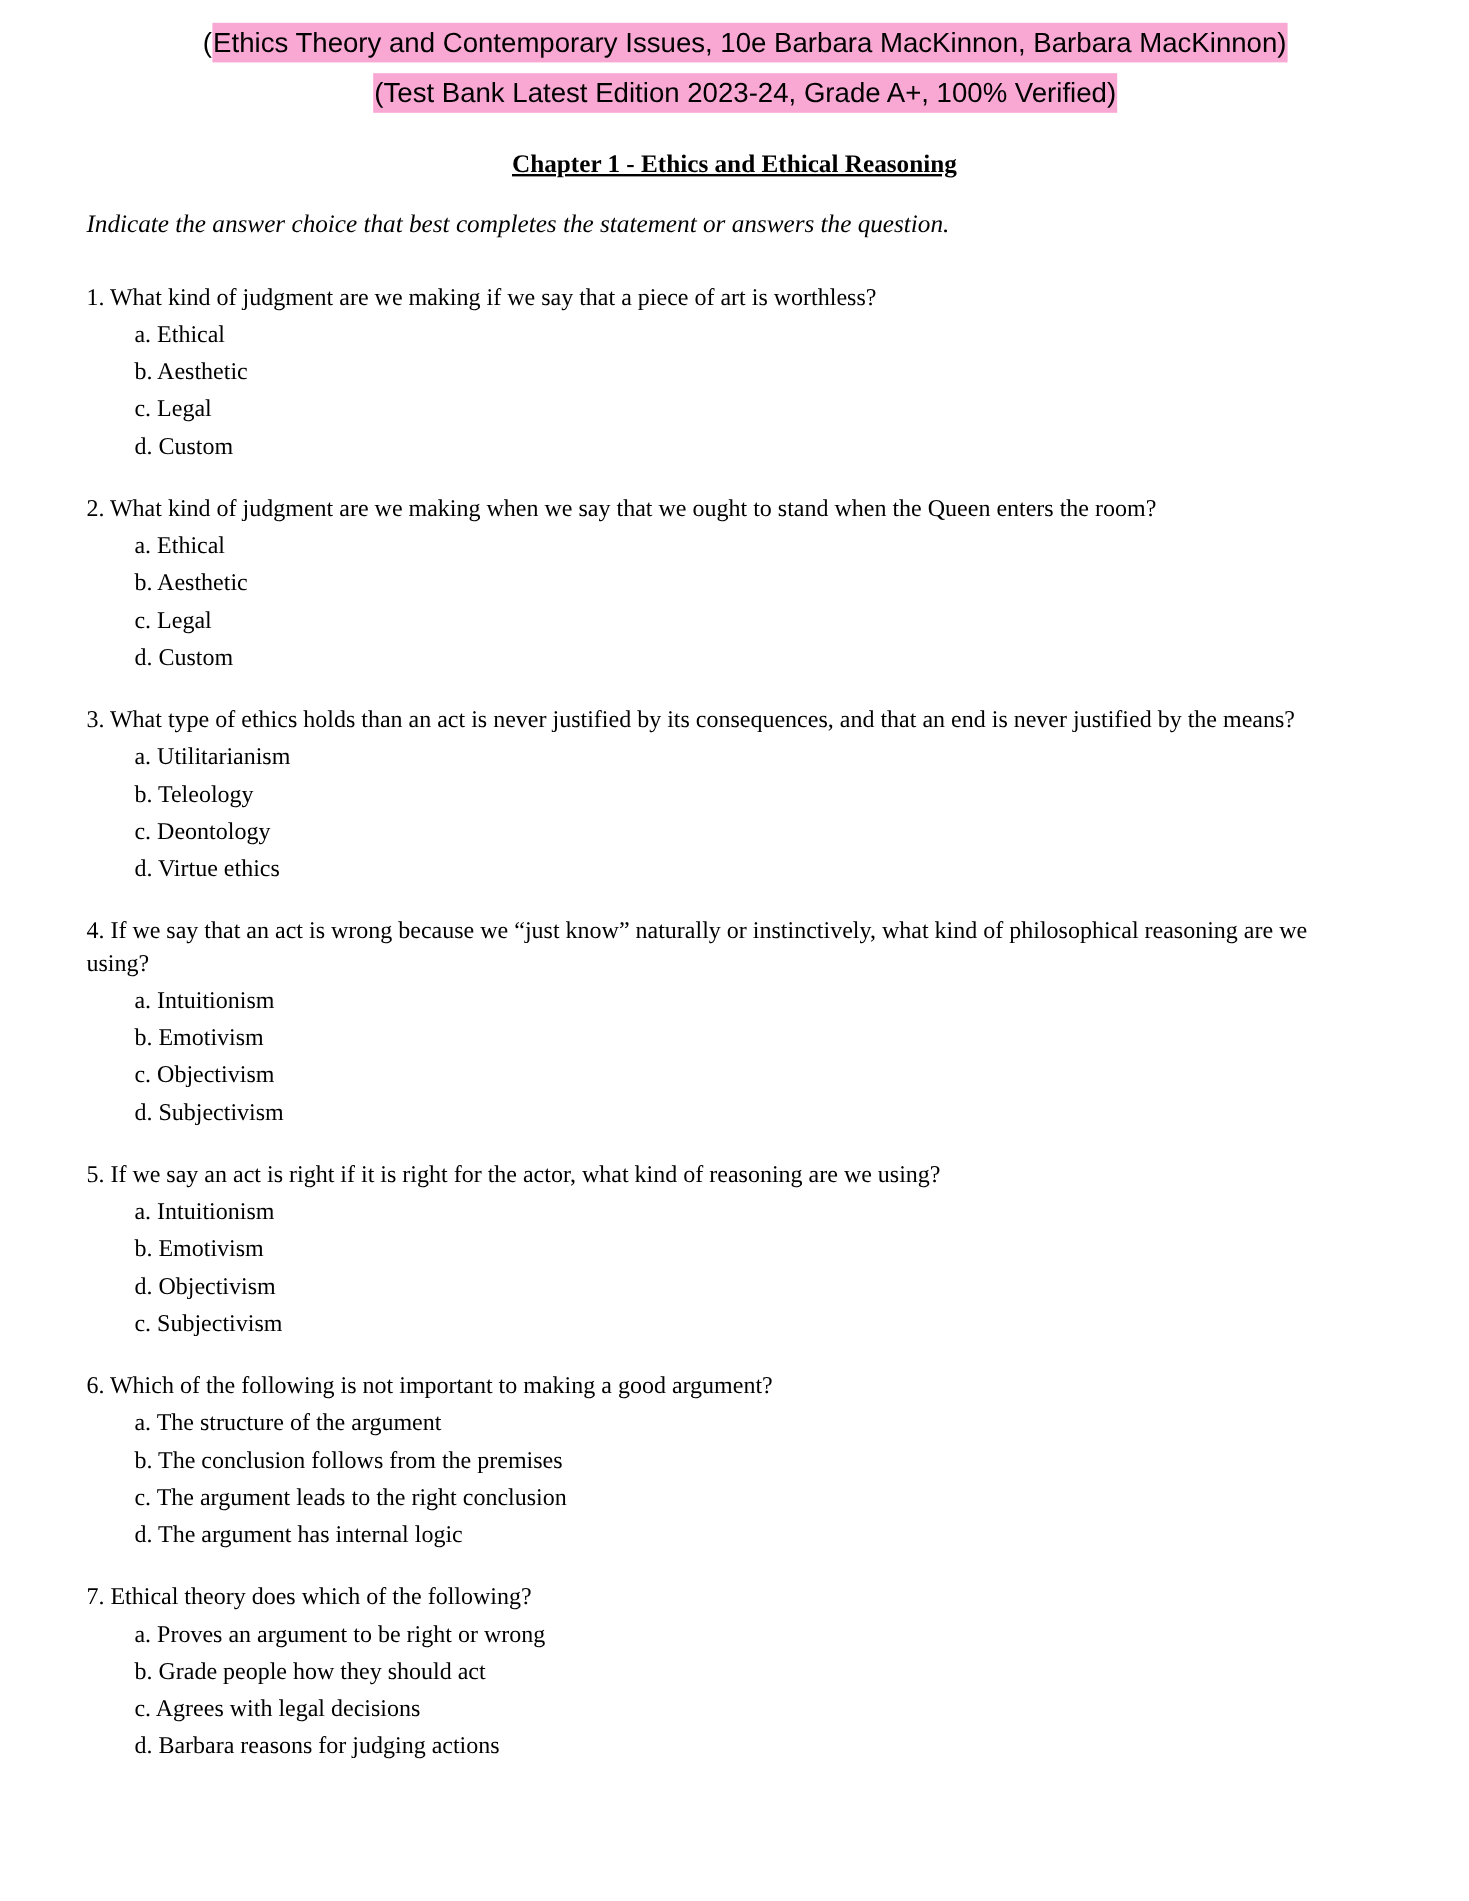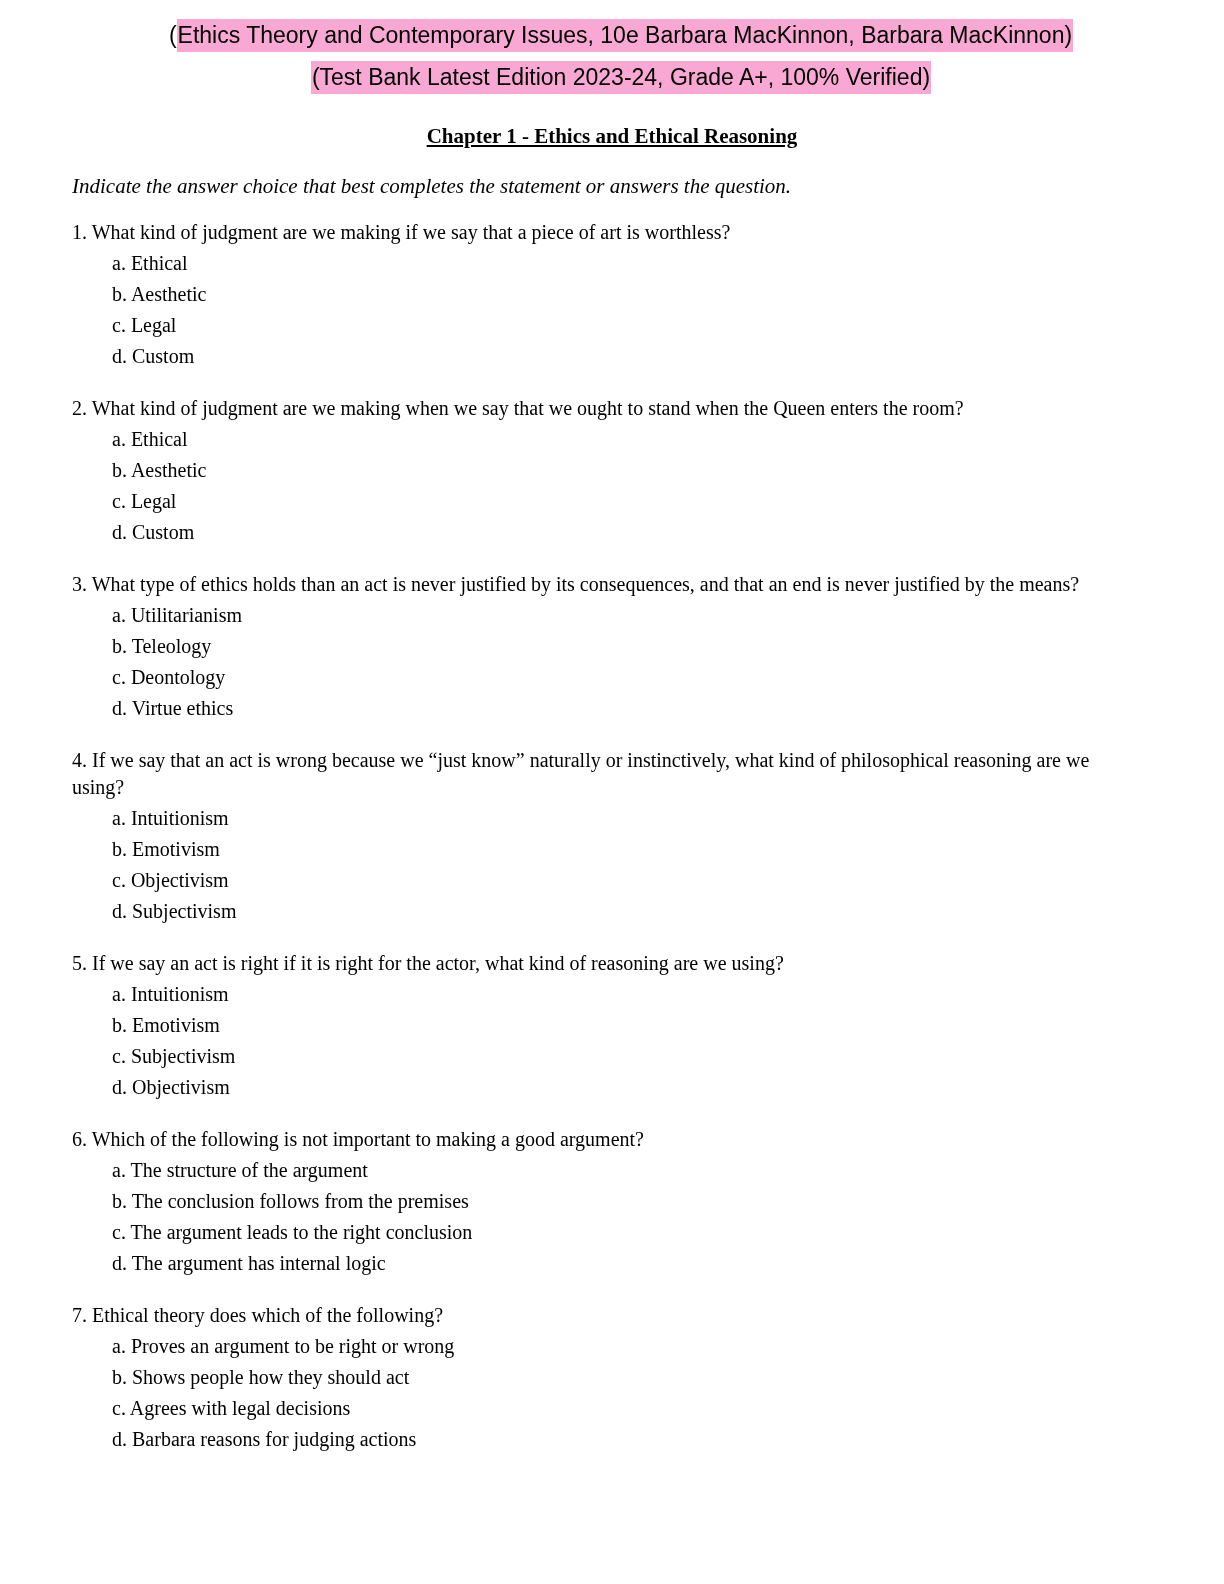--- a/index.html
+++ b/index.html
@@ -46,21 +46,21 @@
   
   .instruction {
     margin-top: 24px;
     margin-left: -18px;
     font-size: 21px;
     font-style: italic;
     line-height: 26px;
   }
   
   .questions {
-    margin-top: 20px;
+    margin-top: 36px;
     margin-left: -18px;
     width: 1064px;
   }
   .question { margin-top: 25px; }
   .question:first-child { margin-top: 0; }
   .q-line {
     font-size: 20px;
     line-height: 27px;
     margin-bottom: 2px;
   }
@@ -124,39 +124,39 @@
         <div class="option"><span>c.</span> <span>Objectivism</span></div>
         <div class="option"><span>d.</span> <span>Subjectivism</span></div>
       </div>
     </div>
 
     <div class="question">
       <div class="q-line"><span>5.</span> <span>If we say an act is right if it is right for the actor, what kind of reasoning are we using?</span></div>
       <div class="options">
         <div class="option"><span>a.</span> <span>Intuitionism</span></div>
         <div class="option"><span>b.</span> <span>Emotivism</span></div>
+        <div class="option"><span>d.</span> <span>Objectivism</span></div>
         <div class="option"><span>c.</span> <span>Subjectivism</span></div>
-        <div class="option"><span>d.</span> <span>Objectivism</span></div>
       </div>
     </div>
 
     <div class="question">
       <div class="q-line"><span>6.</span> <span>Which of the following is not important to making a good argument?</span></div>
       <div class="options">
         <div class="option"><span>a.</span> <span>The structure of the argument</span></div>
         <div class="option"><span>b.</span> <span>The conclusion follows from the premises</span></div>
         <div class="option"><span>c.</span> <span>The argument leads to the right conclusion</span></div>
         <div class="option"><span>d.</span> <span>The argument has internal logic</span></div>
       </div>
     </div>
 
     <div class="question">
       <div class="q-line"><span>7.</span> <span>Ethical theory does which of the following?</span></div>
       <div class="options">
         <div class="option"><span>a.</span> <span>Proves an argument to be right or wrong</span></div>
-        <div class="option"><span>b.</span> <span>Shows people how they should act</span></div>
+        <div class="option"><span>b.</span> <span>Grade people how they should act</span></div>
         <div class="option"><span>c.</span> <span>Agrees with legal decisions</span></div>
         <div class="option"><span>d.</span> <span>Barbara reasons for judging actions</span></div>
       </div>
     </div>
 
   </div>
 </div>
 
 </body></html>

